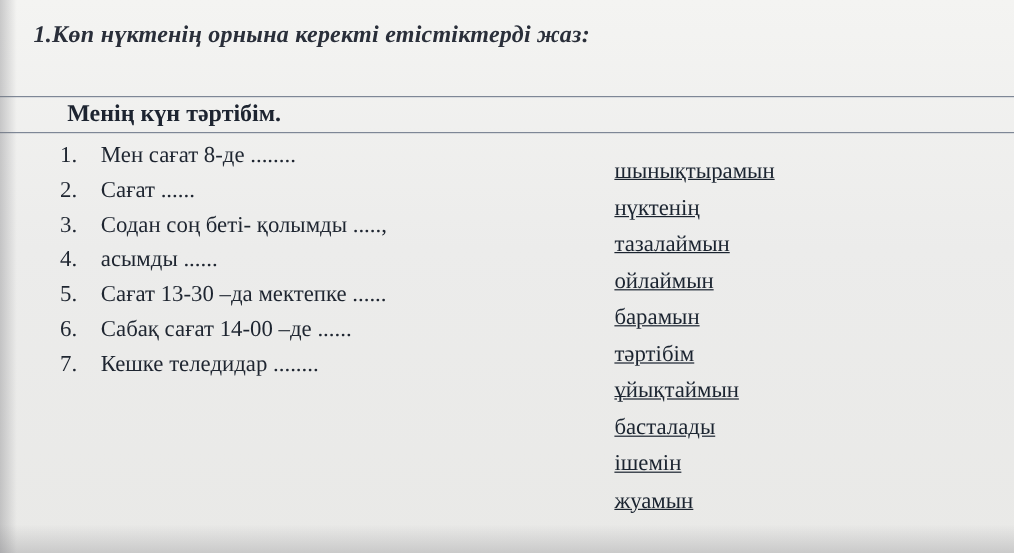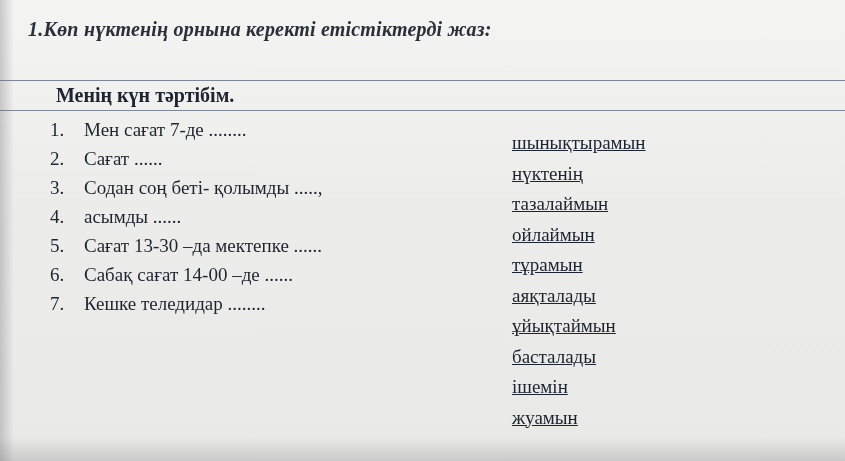--- a/index.html
+++ b/index.html
@@ -109,21 +109,21 @@
 
   <div class="title">1.Көп нүктенің орнына керекті етістіктерді жаз:</div>
 
   <div class="rule rule-top"></div>
   <div class="heading">Менің күн тәртібім.</div>
   <div class="rule rule-mid"></div>
 
   <div class="left-col">
     <div class="item">
       <span class="num">1.</span>
-      <span class="body">Мен сағат 7-де ........</span>
+      <span class="body">Мен сағат 8-де ........</span>
     </div>
     <div class="item">
       <span class="num">2.</span>
       <span class="body">Сағат ......</span>
     </div>
     <div class="item">
       <span class="num">3.</span>
       <span class="body">
         <span>Содан соң беті- қолымды .....,</span>
       </span>
@@ -146,22 +146,22 @@
       <span class="num">7.</span>
       <span class="body">Кешке теледидар ........</span>
     </div>
   </div>
 
   <div class="right-col">
     <div class="word">шынықтырамын</div>
     <div class="word">нүктенің</div>
     <div class="word">тазалаймын</div>
     <div class="word">ойлаймын</div>
-    <div class="word">тұрамын</div>
-    <div class="word">аяқталады</div>
+    <div class="word">барамын</div>
+    <div class="word">тәртібім</div>
     <div class="word">ұйықтаймын</div>
     <div class="word">басталады</div>
     <div class="word">ішемін</div>
     <div class="word">жуамын</div>
 
   </div>
 
   <div class="shadow-left"></div>
   <div class="shadow-bottom"></div>
 </div>

